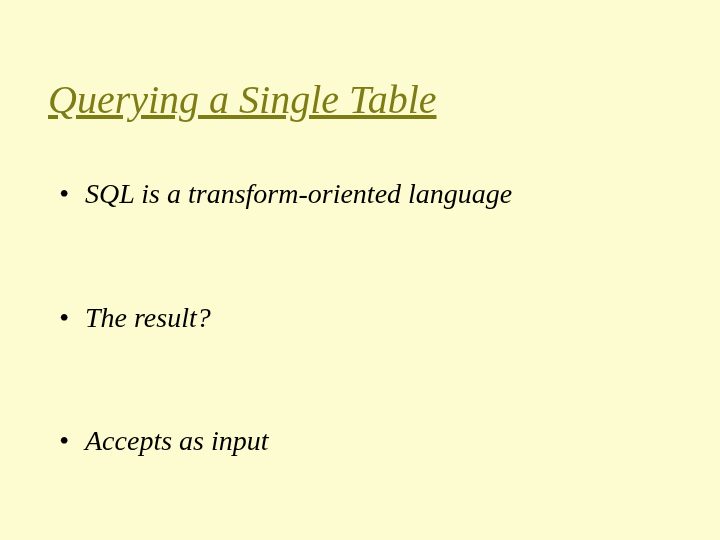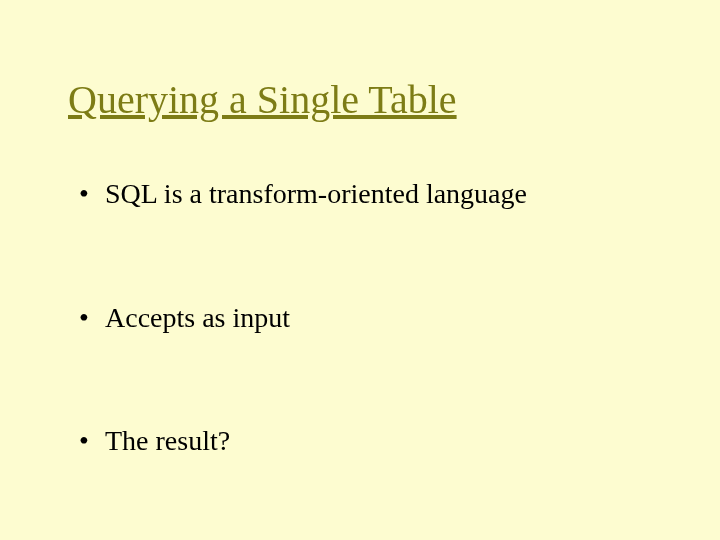--- a/index.html
+++ b/index.html
@@ -9,21 +9,22 @@
     height: 540px;
     background: #fdfcd0;
     font-family: "Times New Roman", Times, serif;
     color: #000;
     overflow: hidden;
   }
   .slide {
     box-sizing: border-box;
     width: 640px;
     height: 540px;
-    padding: 78px 50px 40px 68px;
+    padding: 78px 50px 40px 48px;
+    font-style: italic;
   }
   .title {
     font-size: 40px;
     line-height: 1.1;
     text-decoration: underline;
     color: #7d7c16;
     margin: 0 0 55px 0;
     font-weight: normal;
   }
   .bullets {
@@ -50,19 +51,19 @@
 <body>
 
 <div class="slide">
   <h1 class="title">Querying a Single Table</h1>
 
   <ul class="bullets">
     <li>
       <span>SQL is a transform-oriented language</span>
     </li>
     <li>
-      <span>Accepts as input</span>
+      <span>The result?</span>
     </li>
     <li>
-      <span>The result?</span>
+      <span>Accepts as input</span>
     </li>
   </ul>
 </div>
 
 </body></html>

